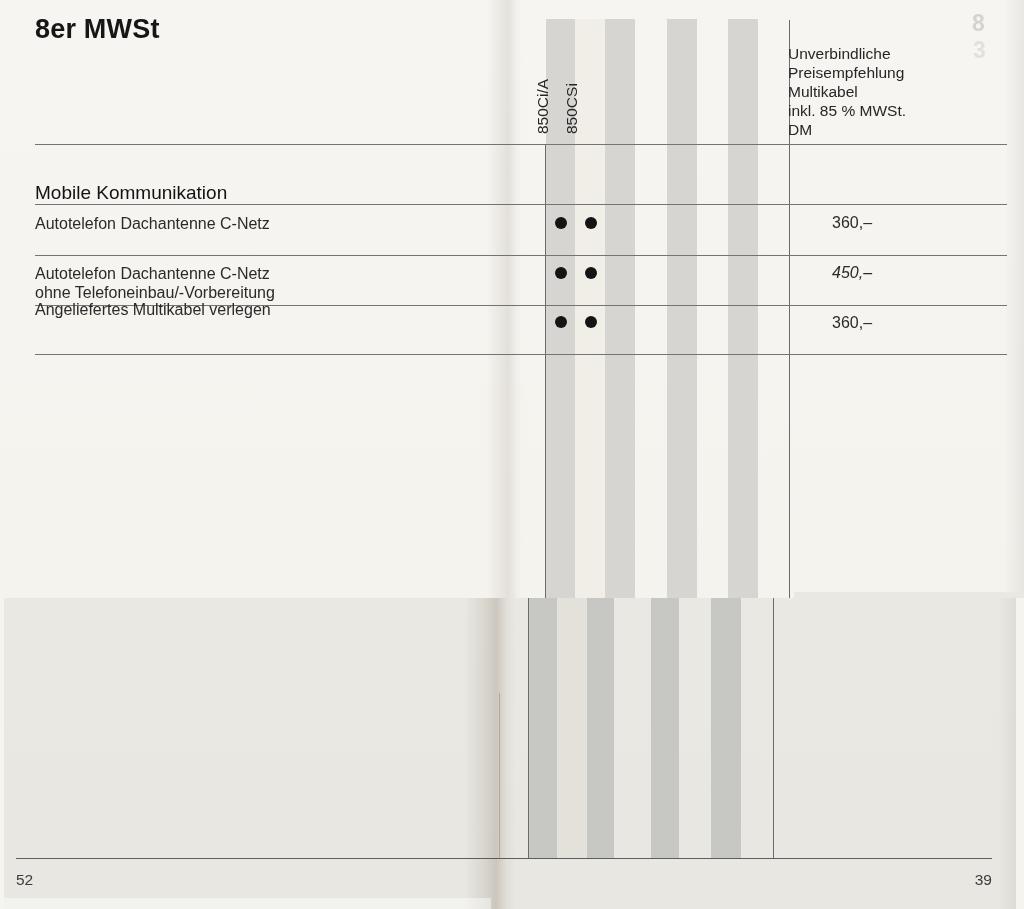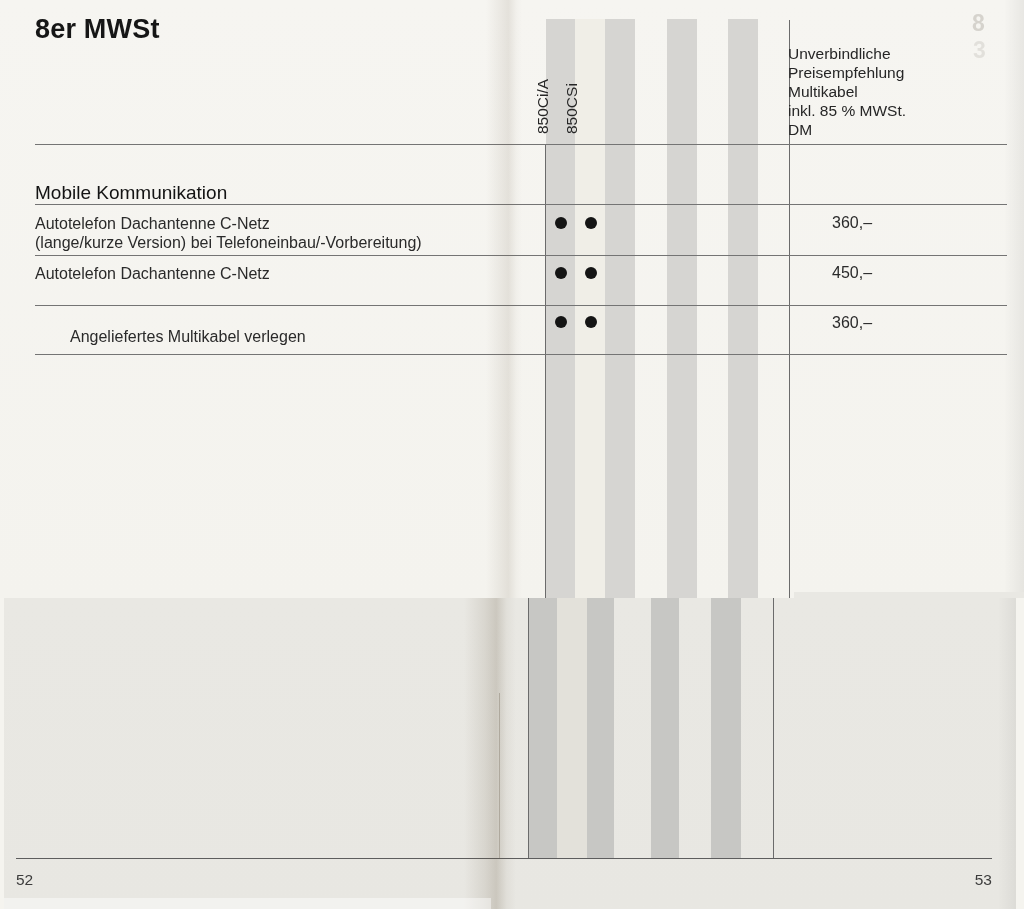--- a/index.html
+++ b/index.html
@@ -107,34 +107,34 @@
       <span>Preisempfehlung</span>
       <span>Multikabel</span>
       <span>inkl. 85 % MWSt.</span>
       <span>DM</span>
     </div>
 
     <div class="section-heading">Mobile Kommunikation</div>
 
     <div class="row-desc" style="top:214px;">
       <span>Autotelefon Dachantenne C-Netz</span>
-      <span>(lange/kurze Version) bei Telefoneinbau/-Vorbereitung)</span>
     </div>
     <div class="dot" style="left:555px;top:217px;"></div>
     <div class="dot" style="left:585px;top:217px;"></div>
     <div class="price" style="top:214px;">360,–</div>
 
     <div class="row-desc" style="top:264px;">
       <span>Autotelefon Dachantenne C-Netz</span>
+      <span>ohne Telefoneinbau/-Vorbereitung</span>
     </div>
     <div class="dot" style="left:555px;top:267px;"></div>
     <div class="dot" style="left:585px;top:267px;"></div>
-    <div class="price" style="top:264px;">450,–</div>
+    <div class="price" style="top:264px;font-style:italic;">450,–</div>
 
-    <div class="row-desc" style="top:327px;margin-left:35px;">
+    <div class="row-desc" style="top:300px;">
       <span>Angeliefertes Multikabel verlegen</span>
     </div>
     <div class="dot" style="left:555px;top:316px;"></div>
     <div class="dot" style="left:585px;top:316px;"></div>
     <div class="price" style="top:314px;">360,–</div>
 
     <div class="fold-upper"></div>
     <div class="edge-right-upper"></div>
   </div>
 
@@ -146,21 +146,21 @@
     <div class="stripe l" style="left:583px;width:27px;"></div>
     <div class="stripe l" style="left:647px;width:28px;"></div>
     <div class="stripe l" style="left:707px;width:30px;"></div>
 
     <div class="vline" style="left:524px;top:0;height:260px;"></div>
     <div class="vline" style="left:769px;top:0;height:260px;"></div>
 
     <div class="hrule" style="left:12px;top:260px;width:976px;background:#5d5d5d;"></div>
 
     <div class="pagenum left">52</div>
-    <div class="pagenum right">53</div>
+    <div class="pagenum right">39</div>
 
     <div class="fold-lower"></div>
     <div class="page-edge-line"></div>
     <div class="edge-right-lower"></div>
     <div class="bottom-light"></div>
   </div>
 
 </div>
 
 </body></html>

